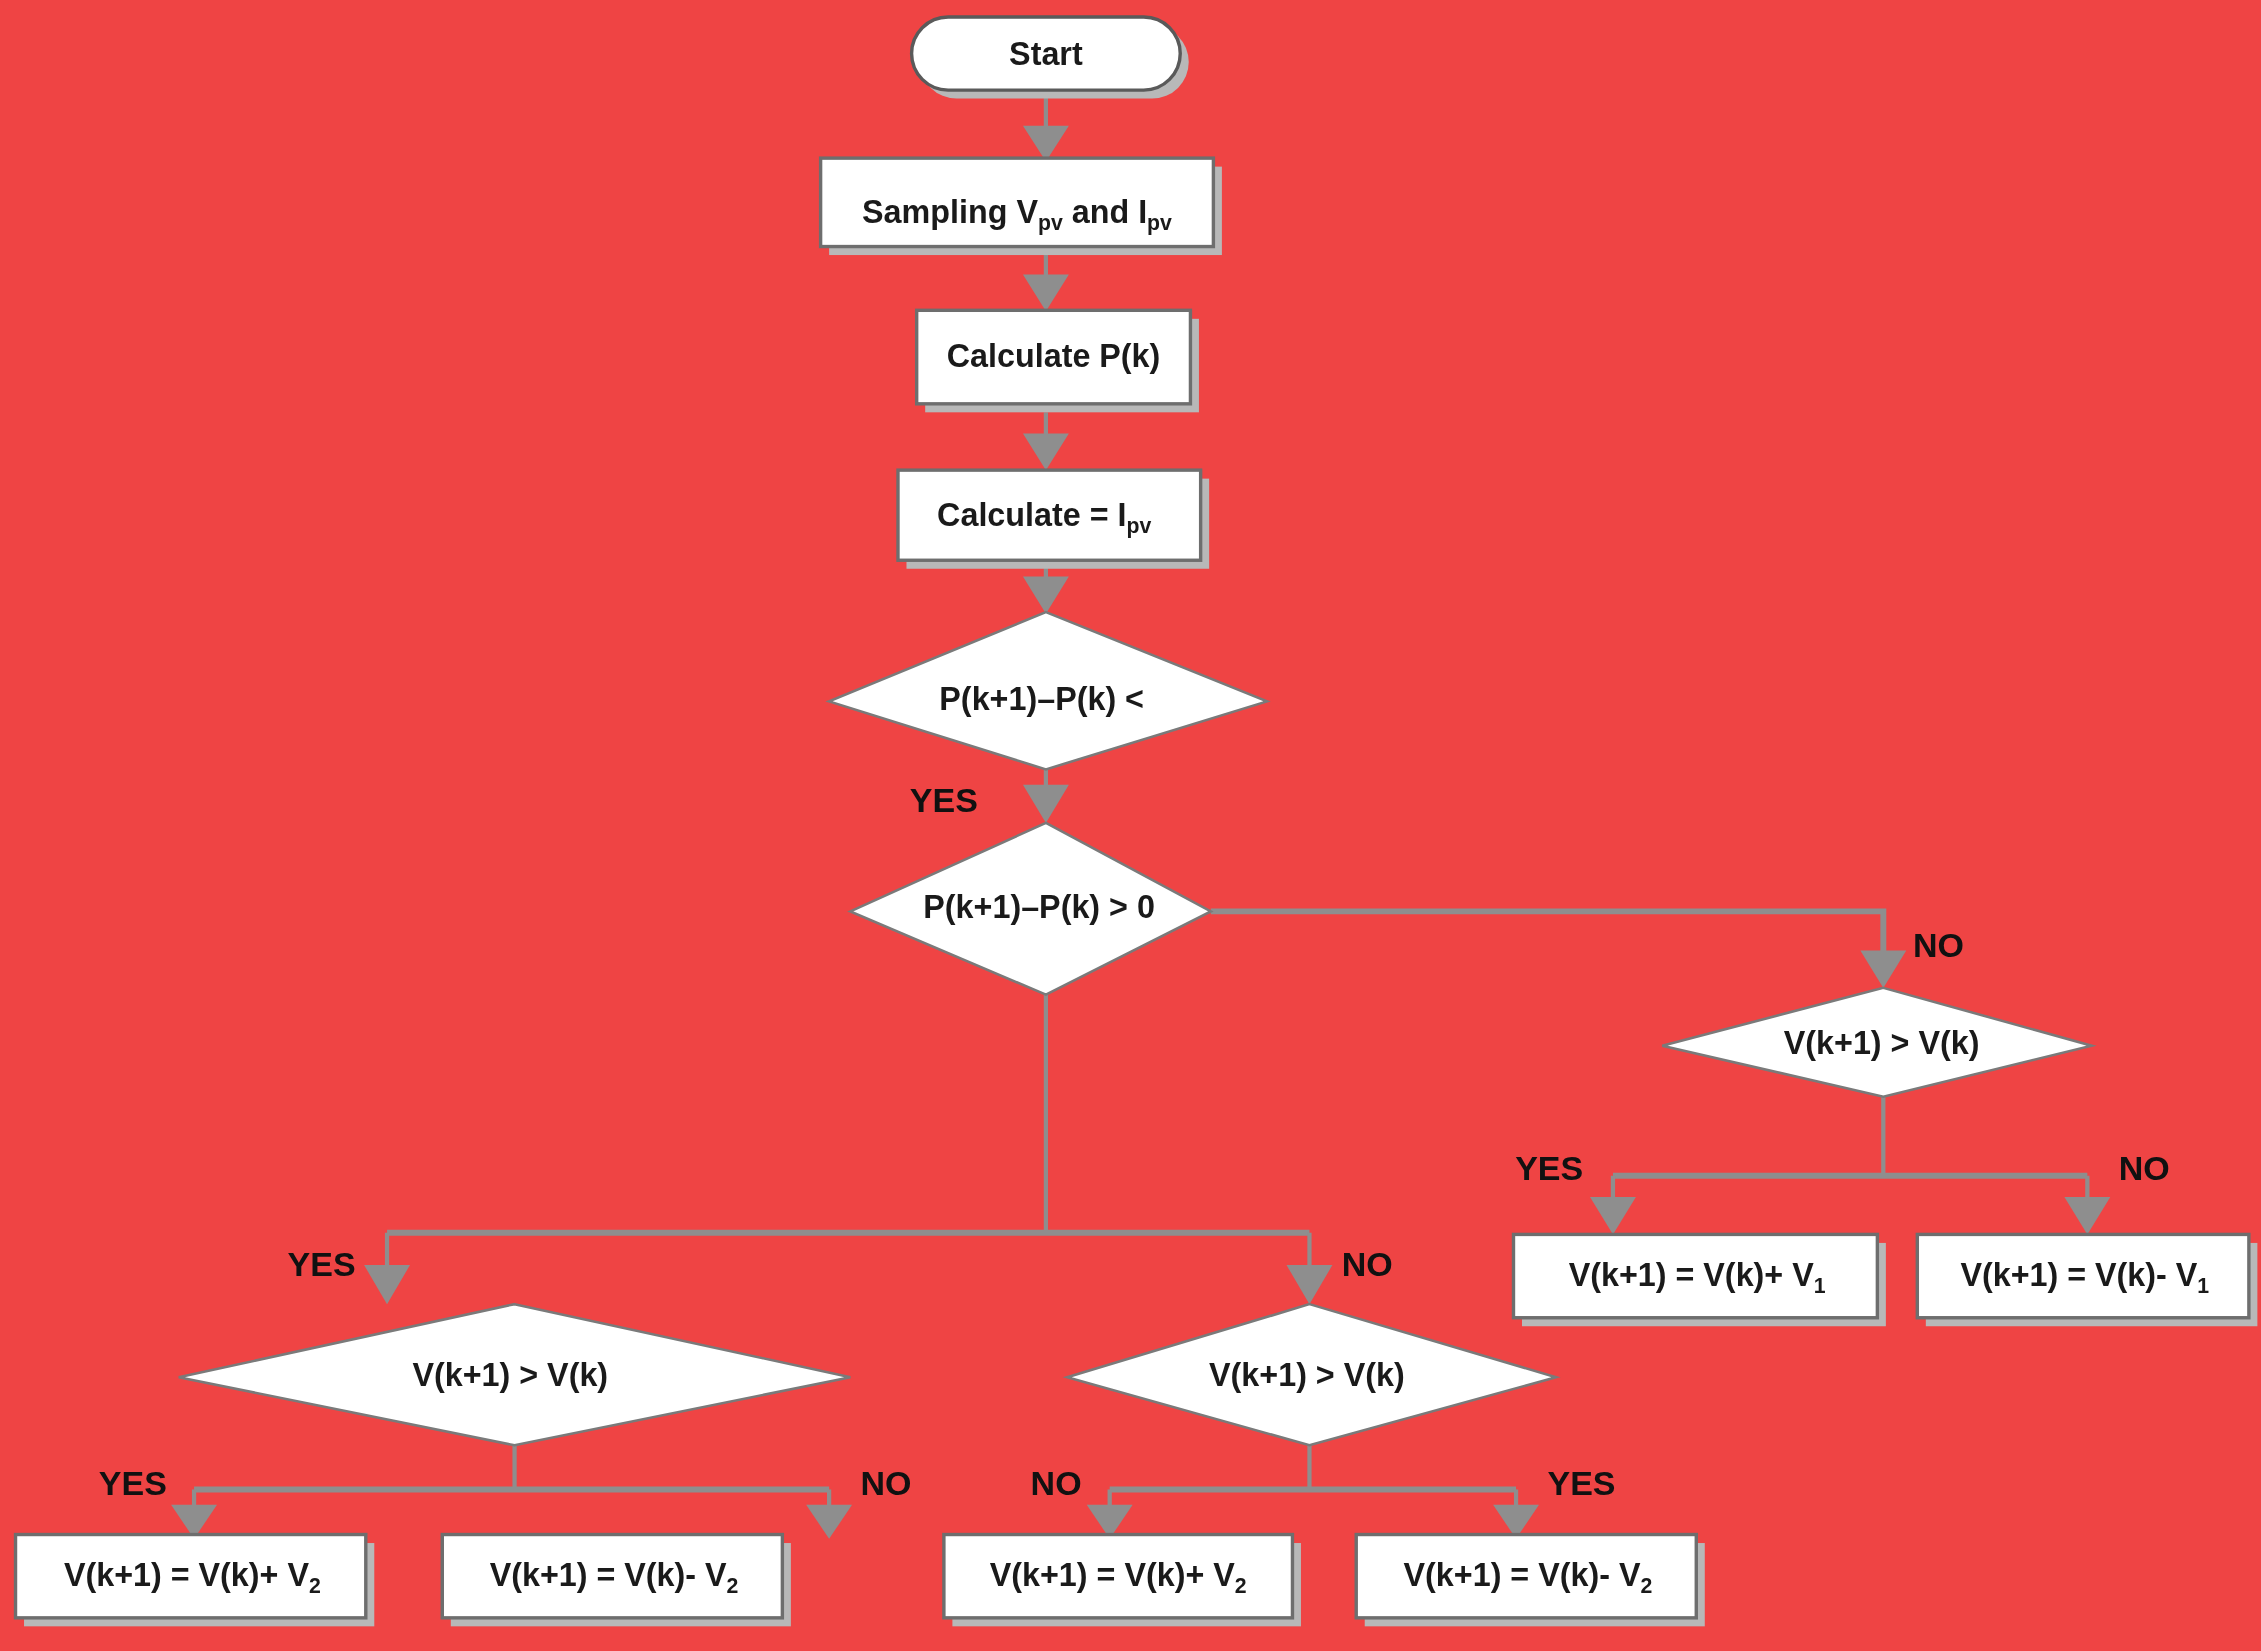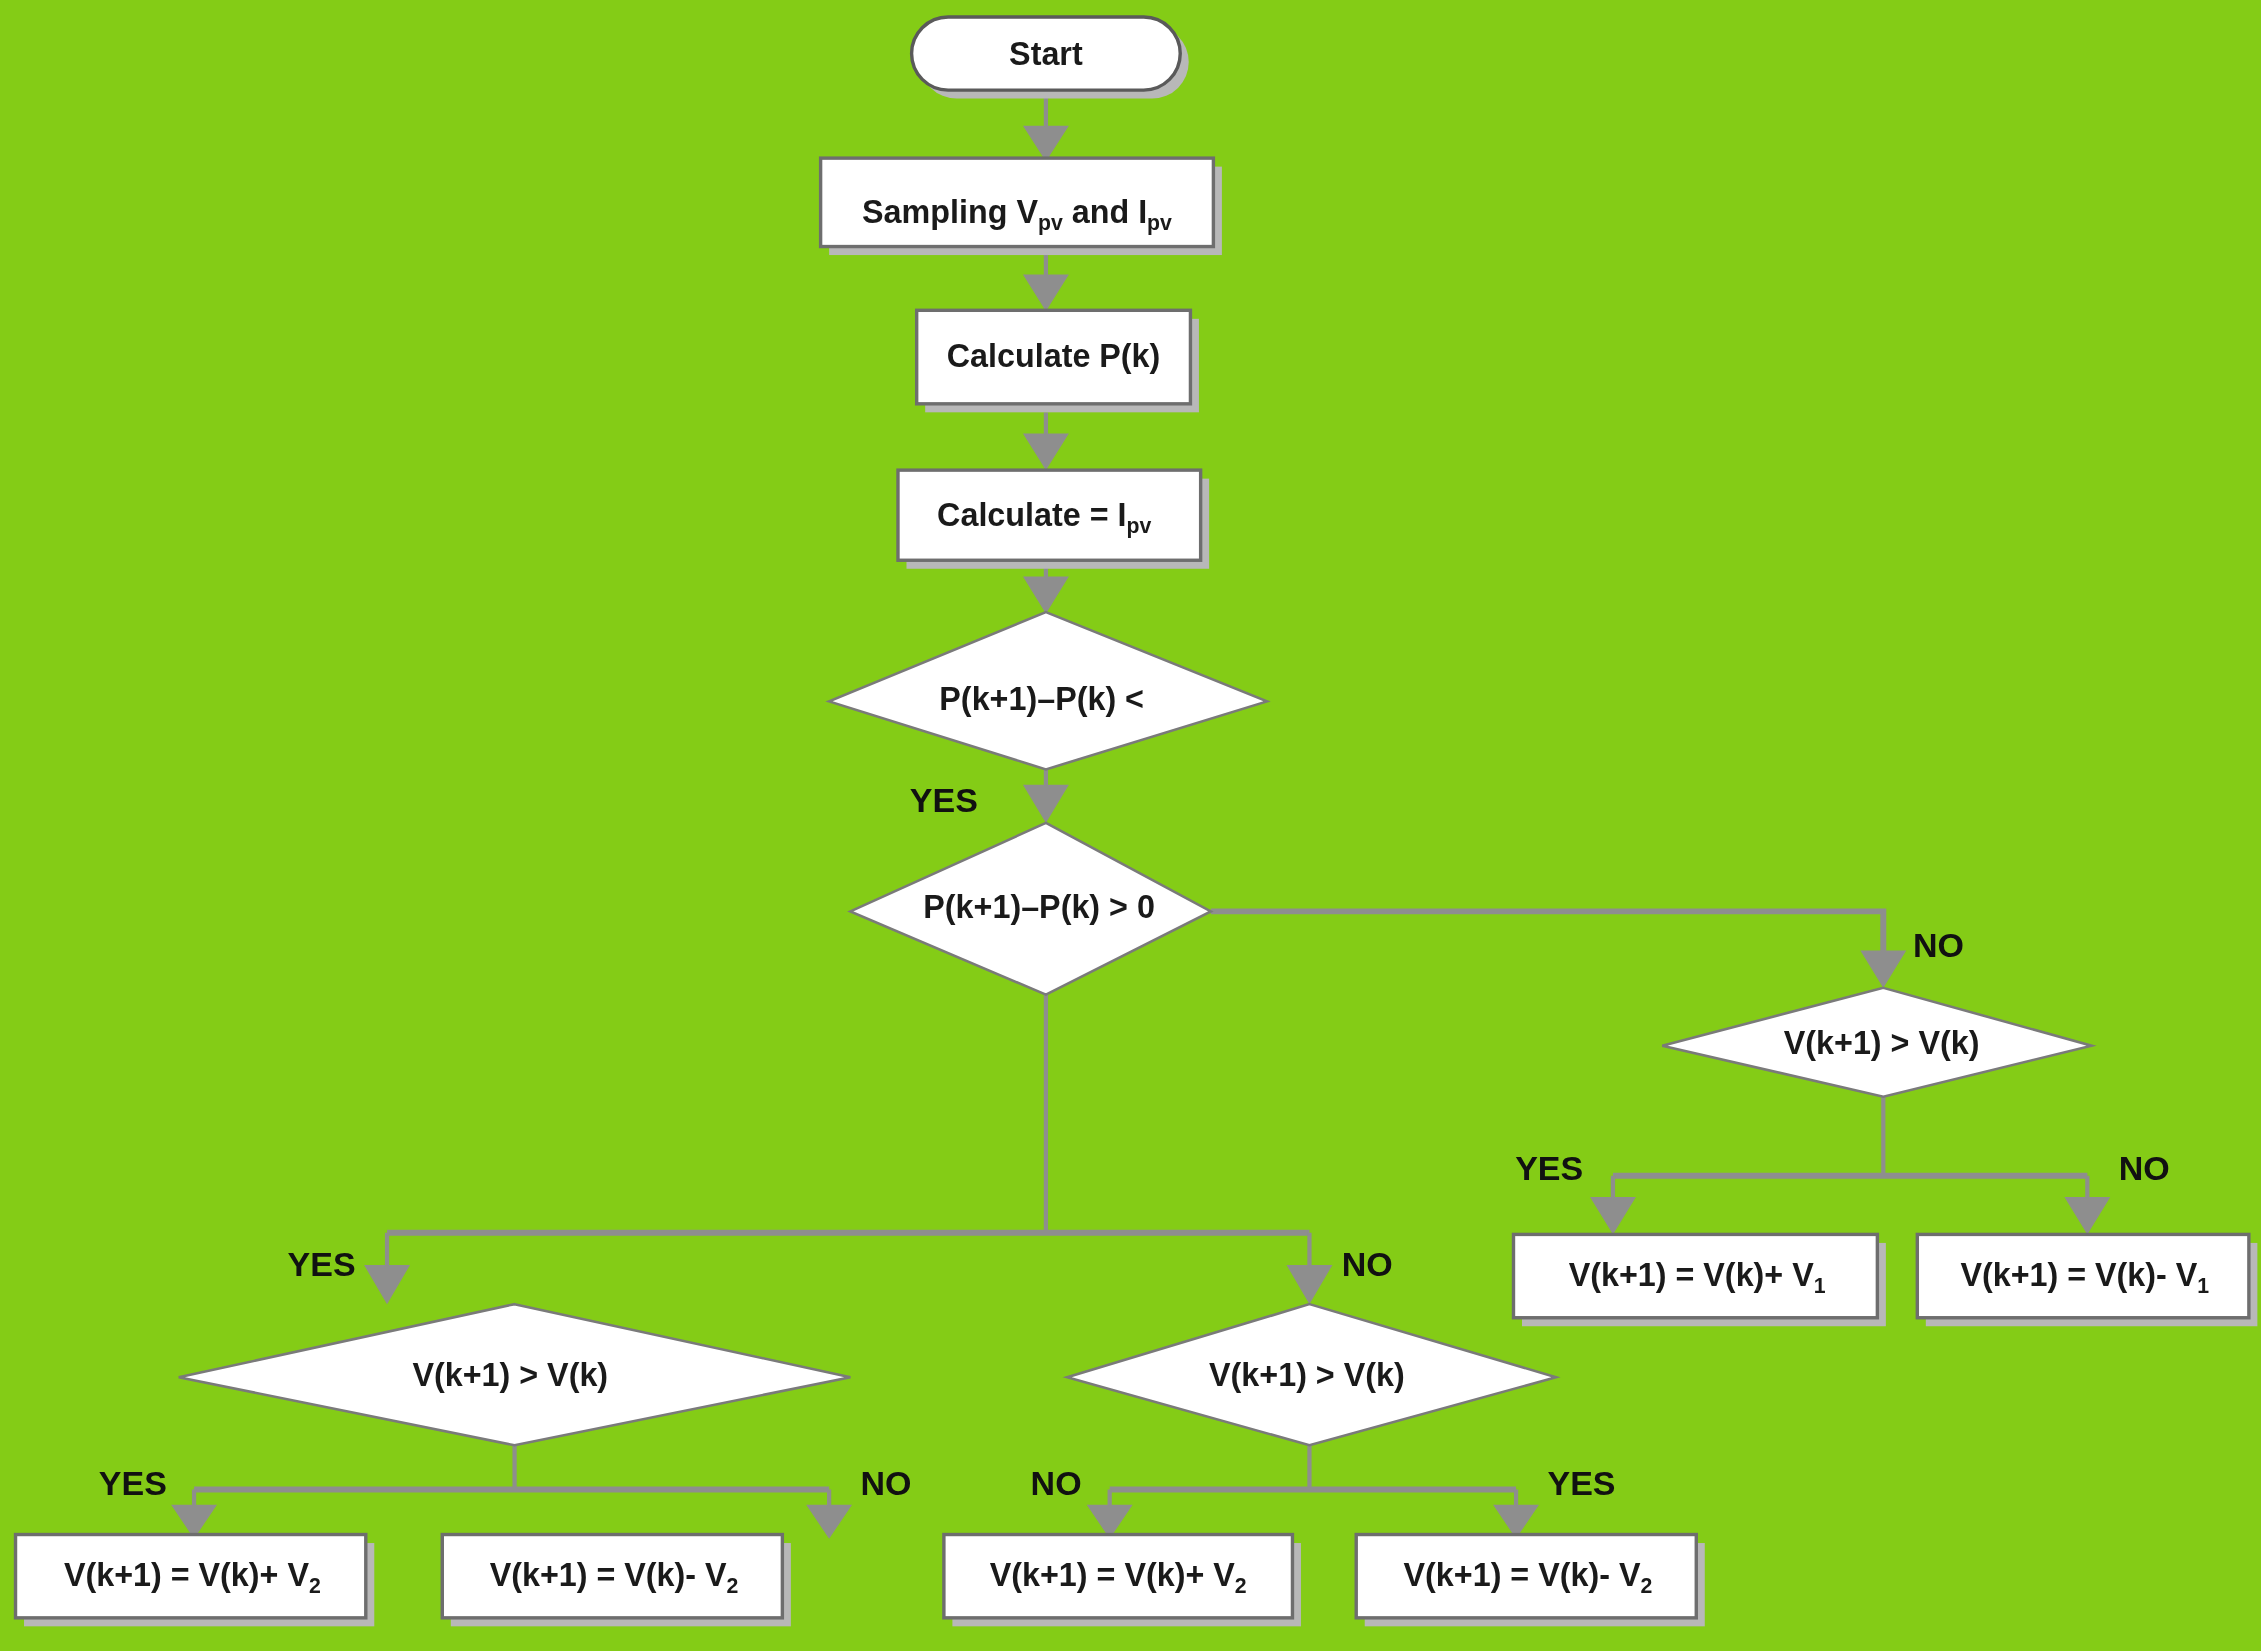--- a/index.html
+++ b/index.html
@@ -5,21 +5,21 @@
 <style>
   html, body {
     margin: 0;
     padding: 0;
     background: #ffffff;
   }
   #root {
     position: relative;
     width: 2261px;
     height: 1651px;
-    background: #84cc16;
+    background: #ef4444;
     font-family: "Liberation Sans", sans-serif;
     overflow: hidden;
   }
   svg#flow {
     position: absolute;
     top: 0;
     left: 0;
     width: 2261px;
     height: 1651px;
   }

